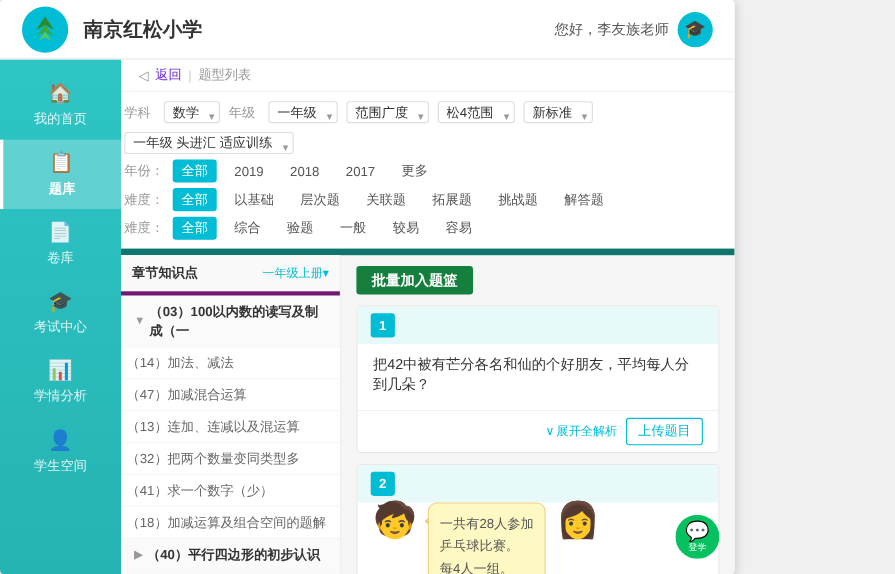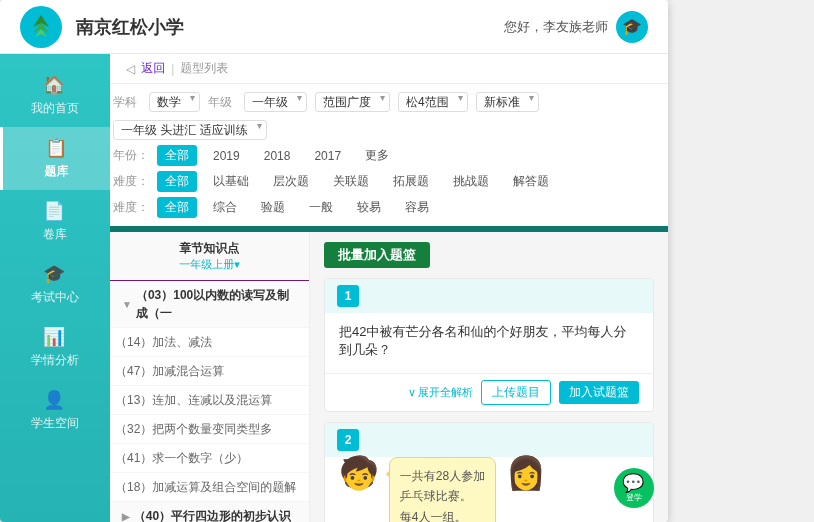--- a/index.html
+++ b/index.html
@@ -146,21 +146,21 @@
       font-size: 12px;
       color: #333;
       background: #fff;
       appearance: none;
       position: relative;
       cursor: pointer;
     }
     .select-wrapper {
       position: relative;
       display: inline-flex;
-      align-items: flex-start;
+      align-items: flex-end;
     }
     .select-wrapper::after {
       content: '▾';
       position: absolute;
       right: 5px;
       color: #999;
       font-size: 10px;
       pointer-events: none;
     }
     .filter-tag {
@@ -192,24 +192,23 @@
       overflow-y: auto;
       flex-shrink: 0;
       padding: 0;
     }
     .left-panel-header {
       display: flex;
       align-items: center;
       justify-content: space-between;
       padding: 8px 10px;
       background: #f9f9f9;
-      border-bottom: 1px solid #701a75;
+      border-bottom: 4px solid #701a75;
       font-size: 12px;
       color: #555;
-      flex-direction: column;
     }
     .left-panel-header-title { font-weight: bold; color: #333; }
     .left-panel-header-sub { color: #00bcd4; font-size: 11px; }
     .tree-item {
       padding: 5px 10px 5px 12px;
       font-size: 12px;
       color: #555;
       cursor: pointer;
       border-bottom: 1px solid #f5f5f5;
       line-height: 1.5;
@@ -538,21 +537,20 @@
             </div>
             <div class="question-body">
               <span>把42中被有芒分各名和仙的个好朋友，平均每人分到几朵？</span>
             </div>
             <div class="question-footer">
               <div class="expand-btn">
                 <span>∨</span>
                 <span>展开全解析</span>
               </div>
               <button class="btn-outline">上传题目</button>
-              <button class="btn-primary">加入试题篮</button>
             </div>
           </div>
 
           <div class="question-card">
             <div class="question-header">
               <div class="question-num">2</div>
             </div>
             <div class="sketch-container">
               <span class="sketch-figure">🧒</span>
               <div class="speech-bubble">

